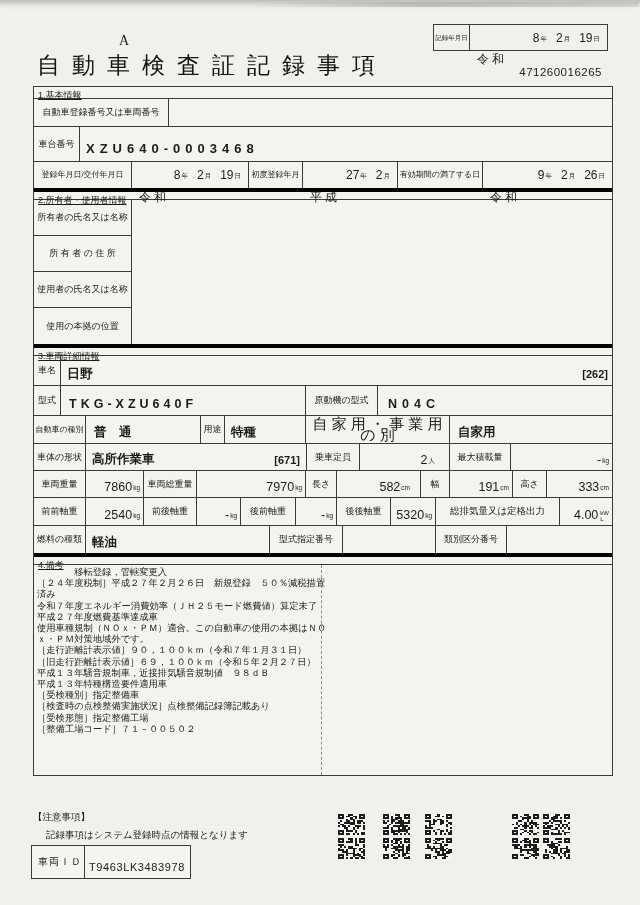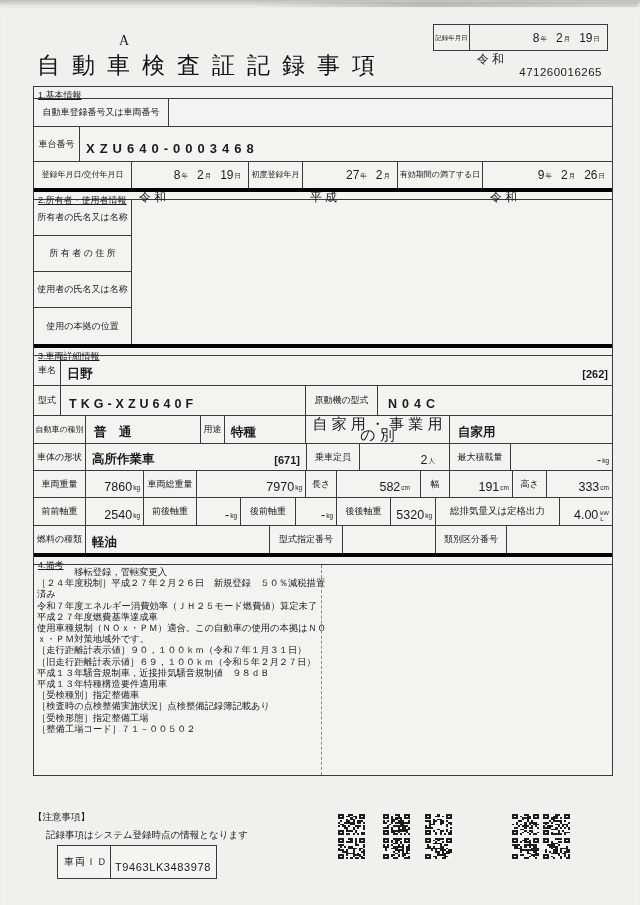--- a/index.html
+++ b/index.html
@@ -32,21 +32,21 @@
   .num{display:flex;align-items:flex-end;justify-content:flex-end;padding:0 3px 3px 0;font-size:12.5px;line-height:13px;}
   .u{font-size:6.5px;margin:0 0 0 1px;}
   .ustack{display:flex;flex-direction:column;font-size:6px;line-height:6px;margin-left:2px;text-align:left;}
   .code{font-size:11px;}
   .spread{letter-spacing:5px;}
   .remarks{position:relative;height:210px;font-size:9.3px;line-height:11.2px;padding:2px 0 0 3px;box-sizing:border-box;}
   .remarks .dash{position:absolute;left:287px;top:0;bottom:0;border-left:1px dashed #8a8a86;}
   .rline{white-space:pre-wrap;}
   .notice-h{position:absolute;left:33px;top:811px;font-size:9.5px;}
   .notice-t{position:absolute;left:46px;top:829px;font-size:9.5px;}
-  .vid{position:absolute;left:31px;top:845px;width:160px;height:34px;border:1px solid #3a3a3a;display:flex;box-sizing:border-box;background:rgba(250,250,247,.4);margin-left:26px;}
+  .vid{position:absolute;left:31px;top:845px;width:160px;height:34px;border:1px solid #3a3a3a;display:flex;box-sizing:border-box;background:rgba(250,250,247,.4);}
   .vid .vlbl{width:53px;border-right:1px solid #3a3a3a;font-size:10px;display:flex;align-items:center;padding-left:6px;letter-spacing:1px;box-sizing:border-box;}
   .vid .vval{flex:1;font-size:11px;letter-spacing:.6px;display:flex;align-items:flex-end;padding:0 0 5px 4px;}
   .qr{position:absolute;width:27px;height:21px;}
 </style>
 </head>
 <body>
 
 <div class="sheet">
   <div class="streak"></div>
 

